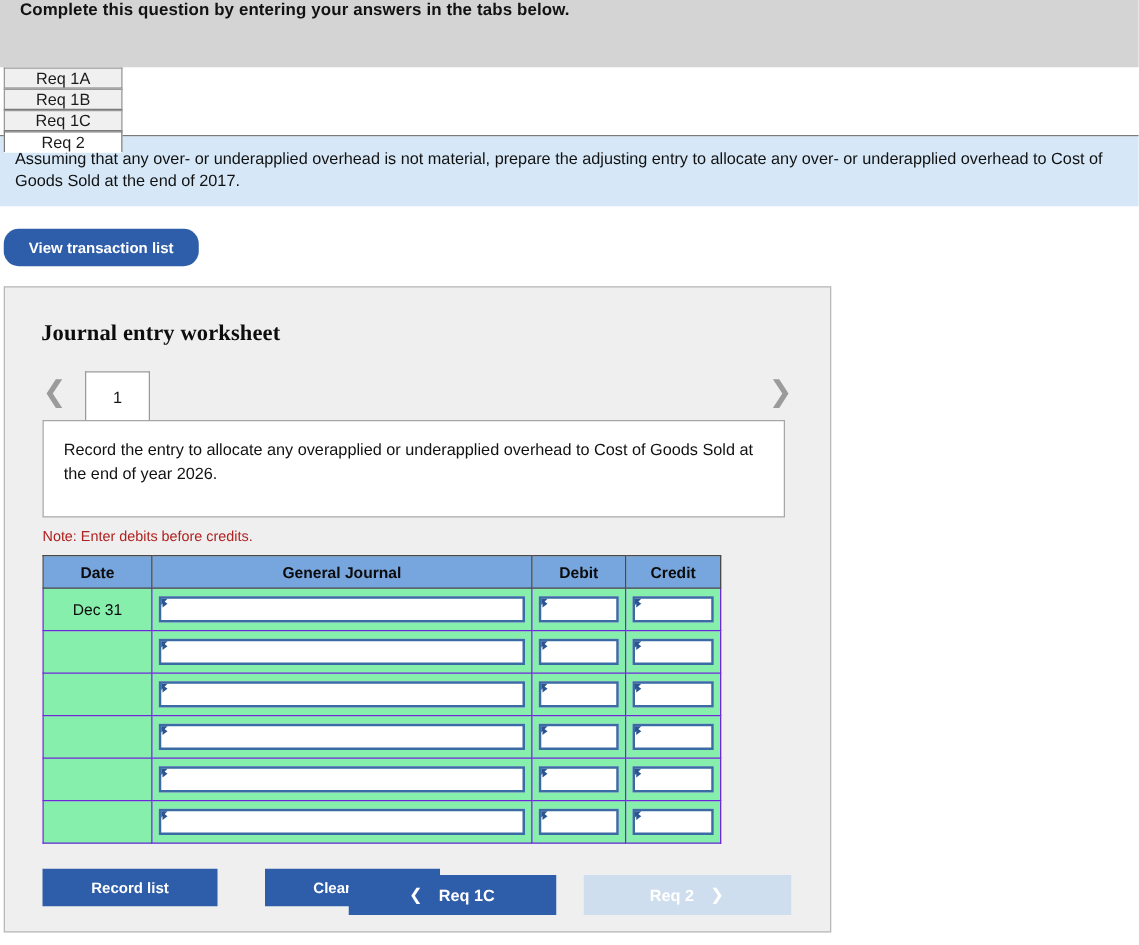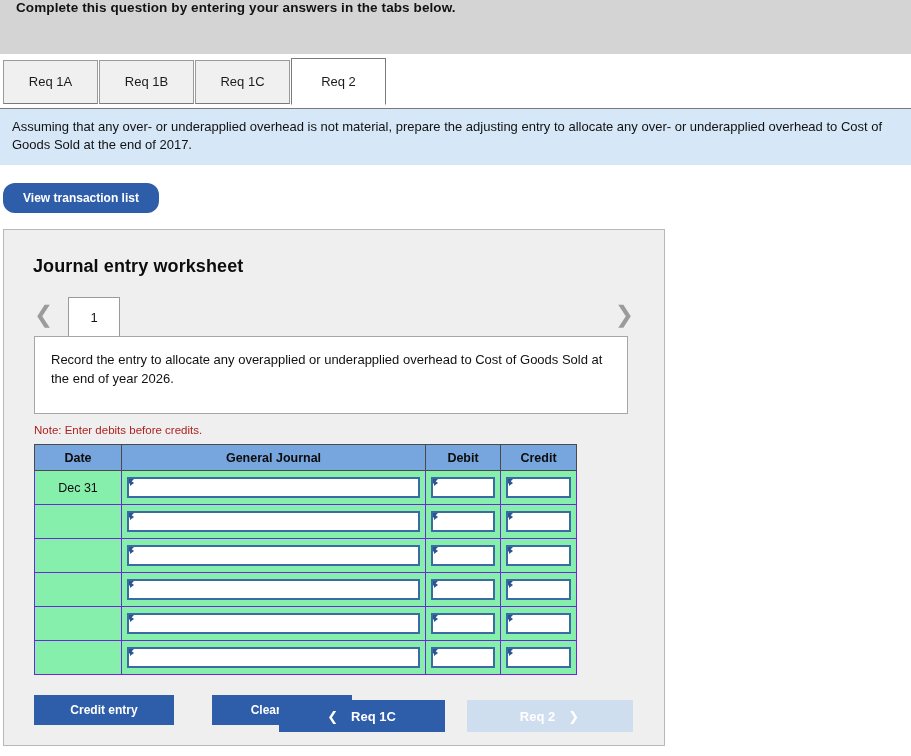--- a/index.html
+++ b/index.html
@@ -33,24 +33,25 @@
   }
 
   
   .tabstrip {
     position: relative;
     height: 55px;
     background: #ffffff;
   }
   .tabs {
     display: flex;
-    align-items: center;
+    align-items: flex-start;
     height: 55px;
     padding-left: 3px;
     box-sizing: border-box;
+    flex-direction: column;
   }
   .tab {
     width: 95px;
     height: 44px;
     margin-right: 1px;
     box-sizing: border-box;
     background: #f0f0f0;
     border: 1px solid #9a9a9a;
     border-bottom: 1px solid #7a7a7a;
     display: flex;
@@ -120,20 +121,21 @@
     border: 1px solid #b8b8b8;
     box-sizing: border-box;
     padding: 18px 0 20px 0;
   }
   .panel-title {
     font-size: 18px;
     font-weight: bold;
     color: #0d0d0d;
     padding: 8px 0 0 29px;
     letter-spacing: 0.1px;
+    font-family: Liberation Serif, serif;
   }
 
   
   .pager {
     position: relative;
     height: 43px;
     margin-top: 16px;
   }
   .pager-arrow {
     position: absolute;
@@ -482,21 +484,21 @@
                 <span class="marker"></span>
                 <span class="marker2"></span>
               </div>
             </td>
           </tr>
         </tbody>
       </table>
     </div>
 
     <div class="panel-actions">
-      <button class="btn btn-record">Credit entry</button>
+      <button class="btn btn-record">Record list</button>
       <button class="btn btn-clear">Clear entry</button>
     </div>
 
   </div>
 </div>
 
 <div class="bottom-nav">
   <button class="nav-btn enabled">
     <span class="nav-chevron">❮</span>
     <span>Req 1C</span>

